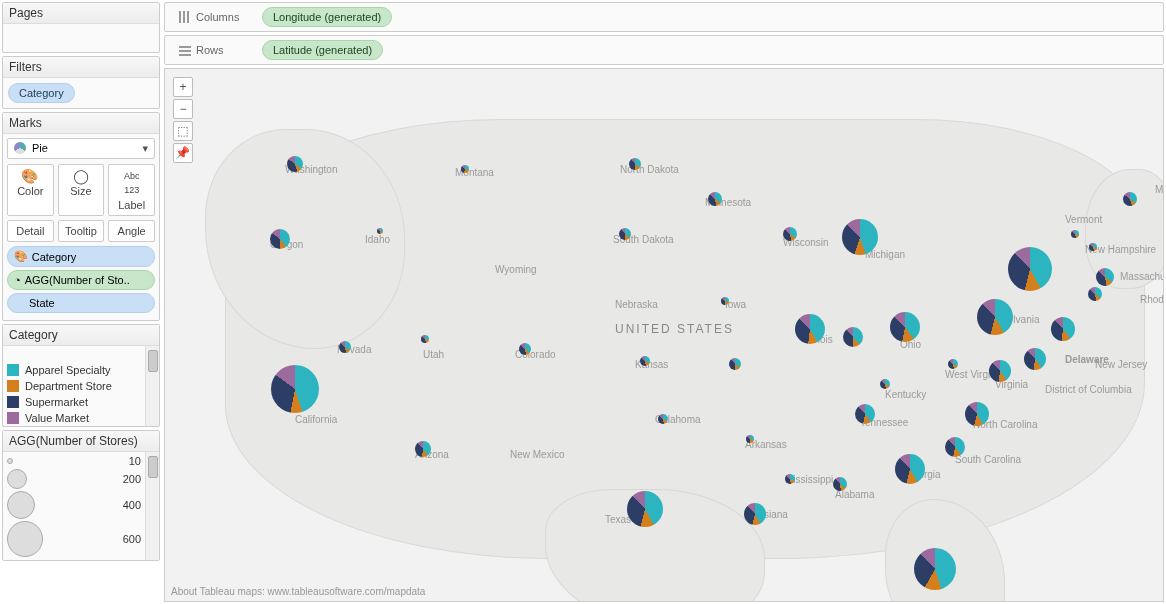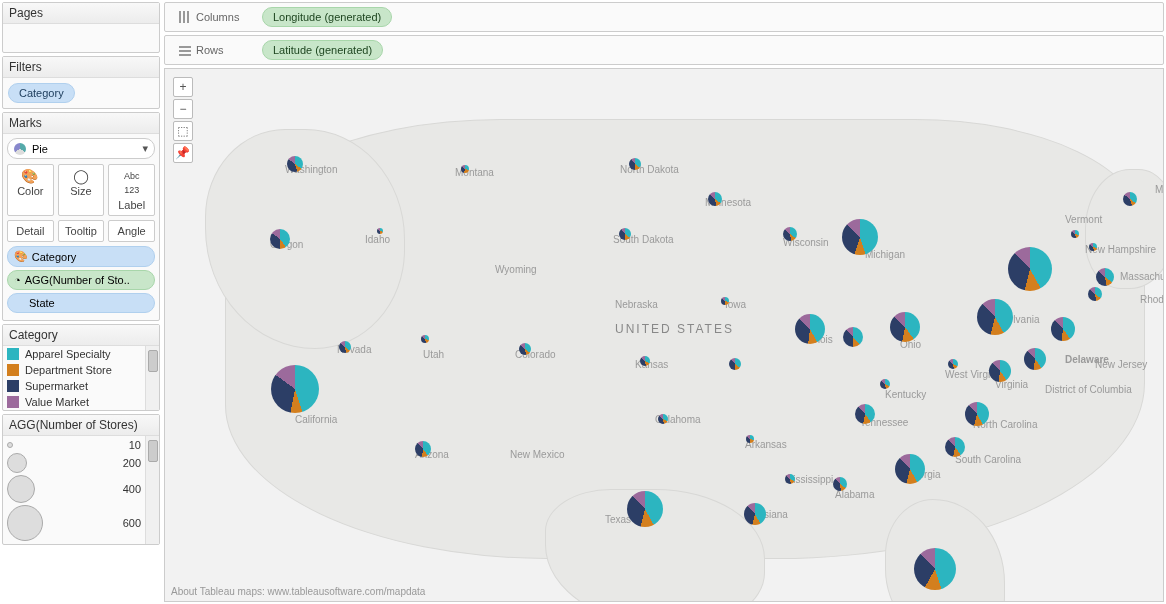--- a/index.html
+++ b/index.html
@@ -4,35 +4,35 @@
 <style>
 * { box-sizing: border-box; margin: 0; padding: 0; font-family: Arial, sans-serif; font-size: 11px; }
 body { width: 1166px; height: 604px; background: #fff; display: flex; overflow: hidden; }
 .left-panel { width: 162px; display: flex; flex-direction: column; gap: 3px; padding: 2px; }
 .card { border: 1px solid #ccc; background: #fafafa; border-radius: 2px; }
 .card-header { background: linear-gradient(#f8f8f8,#ececec); padding: 3px 6px; font-size: 12px; color: #333; border-bottom: 1px solid #ddd; }
 .card-body { padding: 4px; }
 .pill { display: inline-block; padding: 3px 10px; border-radius: 10px; font-size: 11px; margin: 1px; }
 .pill-blue { background: #c8dff6; border: 1px solid #b0d0ee; color: #1a3a5a; }
 .pill-green { background: #c8e6c9; border: 1px solid #a8d6aa; color: #1e4620; }
-.marks-select { width: 100%; display: flex; align-items: center; border: 1px solid #ccc; background: #fff; padding: 3px 6px; border-radius: 10px; }
+.marks-select { width: 100%; display: flex; border: 1px solid #ccc; background: #fff; padding: 3px 6px; border-radius: 2px; }
 .marks-select span.pie-icon { width: 12px; height: 12px; border-radius: 50%; background: conic-gradient(#5aa 0 120deg, #ddd 120deg 240deg, #88c 240deg 360deg); margin-right: 6px; display:inline-block; }
 .marks-select .chev { margin-left: auto; color:#555; }
 .mark-grid { display: grid; grid-template-columns: repeat(3, 1fr); gap: 4px; margin-top: 5px; }
 .mark-btn { border: 1px solid #ccc; background: #fff; padding: 4px 2px; text-align: center; border-radius: 2px; cursor: pointer; font-size: 10px; color: #444; display:flex; flex-direction:column; align-items:center; gap:2px; }
 .mark-btn .mi { font-size: 14px; line-height:14px; }
 .mark-cards { margin-top: 4px; }
 .mark-pill { display: flex; align-items: center; gap: 4px; padding: 3px 6px; border-radius: 10px; font-size:11px; margin-bottom: 3px; }
 .mark-pill .mi { font-size: 11px; }
 .mark-pill.blue { background: #c8dff6; border:1px solid #b0d0ee; }
 .mark-pill.green { background: #c8e6c9; border:1px solid #a8d6aa; }
 .legend-row { display: flex; align-items: center; gap: 6px; padding: 2px 4px; font-size: 11px; color:#333; }
 .legend-sw { width: 12px; height: 12px; }
 .legend-body { display:flex; }
-.legend-list { flex:1; }
+.legend-list { flex:1;margin-top:16px; }
 .scrollbar { width:14px; background:#f0f0f0; border-left:1px solid #ddd; display:flex; flex-direction:column; align-items:center; }
 .scrollbar .thumb { width:10px; height:22px; background:#ccc; border:1px solid #aaa; border-radius:2px; margin-top:4px; }
 .size-legend { padding: 2px 4px; }
 .size-row { display: flex; align-items:center; gap:8px; font-size:11px; color:#333; padding:1px 0;justify-content:space-between; }
 .size-circle { background:#ddd; border:1px solid #aaa; border-radius:50%; }
 
 .right-panel { flex: 1; display: flex; flex-direction: column; padding: 2px; gap: 3px; }
 .shelf { display: flex; align-items: center; border:1px solid #ccc; background:#fafafa; border-radius:2px; padding: 3px 6px; gap: 12px; }
 .shelf-label { display:flex; align-items:center; gap:5px; color:#666; font-size:11px; width:78px;padding-left:8px; }
 .shelf-icon { display:inline-block; width:12px; height:12px; }

